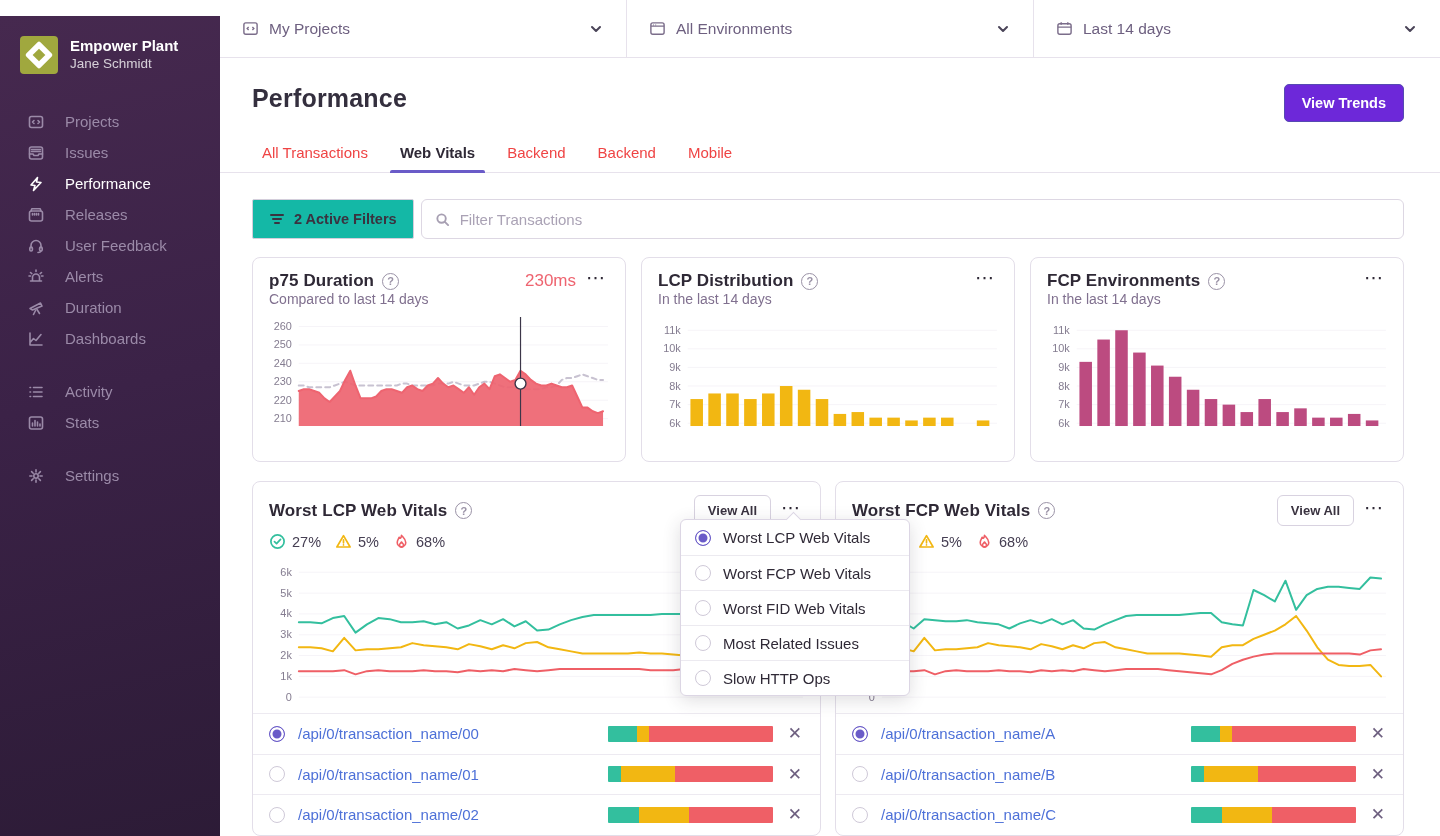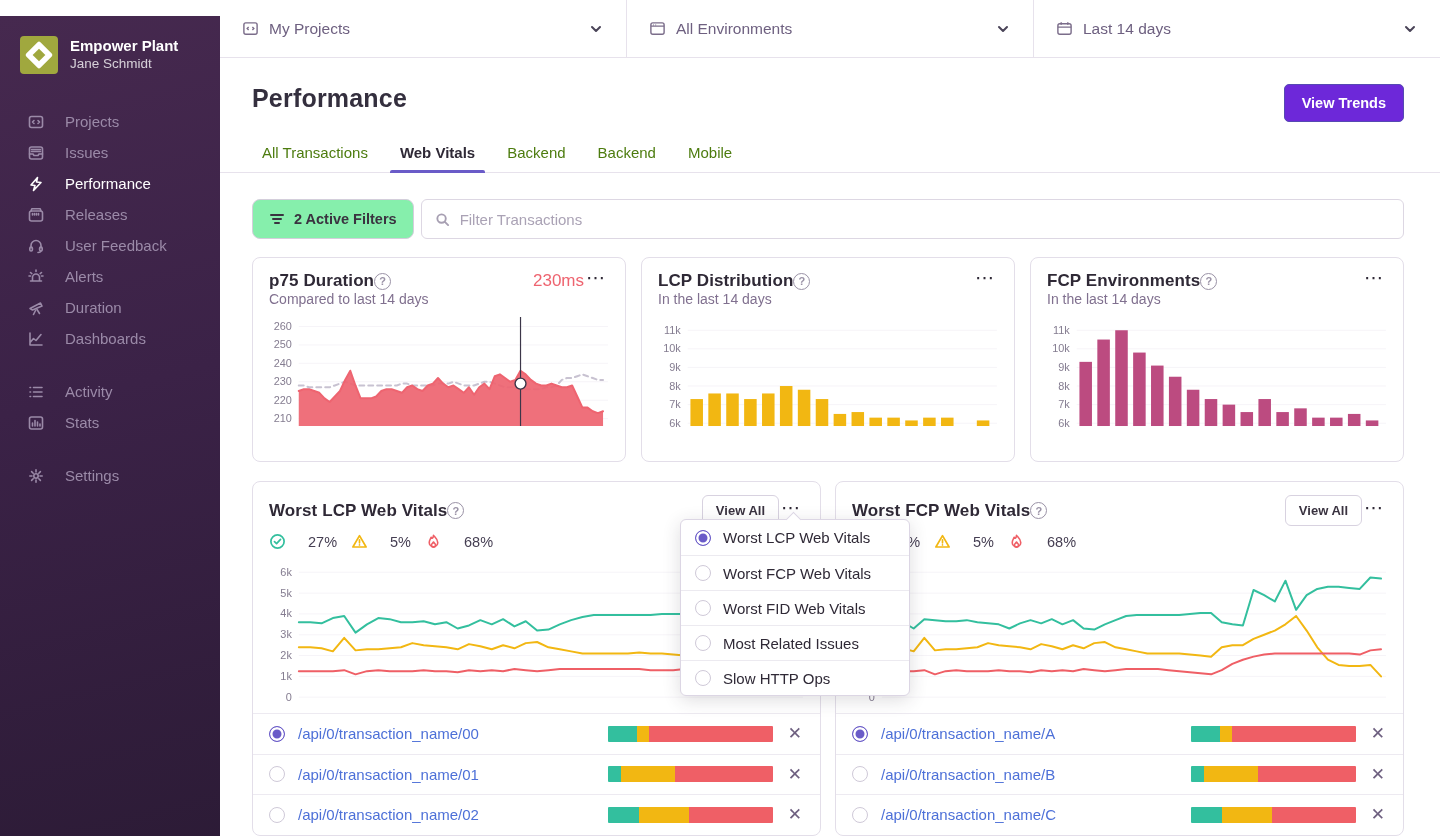--- a/index.html
+++ b/index.html
@@ -31,50 +31,50 @@
   .picker-label { font-size:15.5px; color:#6e6080; flex:1; }
   .picker svg.pic { width:17px; height:17px; stroke:#7b6d8a; fill:none; stroke-width:1.5; }
   .picker svg.chev { width:16px; height:16px; stroke:#4a4458; fill:none; stroke-width:2; stroke-linecap:round; stroke-linejoin:round; }
 
   .page-head { display:flex; align-items:flex-start; justify-content:space-between; padding:26px 36px 0 32px; }
   .page-title { font-size:25px; font-weight:700; color:#342f3e; letter-spacing:.2px; }
   .btn-primary { background:#6d28d9; border:1px solid #5649b3; color:#fff; font-weight:700; font-size:14.5px;
     padding:10px 17px; border-radius:5px; cursor:pointer; font-family:inherit; }
 
   .tabs { display:flex; gap:32px; padding:22px 0 0 42px; border-bottom:1px solid #e7e2ec; }
-  .tab { font-size:15px; color:#4d7c0f; padding-bottom:11px; cursor:pointer; position:relative; }
+  .tab { font-size:15px; color:#ef4444; padding-bottom:11px; cursor:pointer; position:relative; }
   .tab.active { color:#2f2936; font-weight:700; }
   .tab.active::after { content:""; position:absolute; left:-10px; right:-10px; bottom:-1px; height:3px; background:#6a5bc8; border-radius:2px 2px 0 0; }
 
   .filter-row { display:flex; gap:7px; margin:26px 36px 0 32px; }
-  .btn-filters { display:flex; align-items:center; gap:9px; border:1px solid #d4cedb; background:#86efac; border-radius:8px;
+  .btn-filters { display:flex; align-items:center; gap:9px; border:1px solid #d4cedb; background:#14b8a6; border-radius:2px;
     padding:0 16px; height:40px; font-size:14.5px; font-weight:700; color:#3a3340; cursor:pointer; font-family:inherit; }
   .btn-filters svg { width:16px; height:16px; stroke:#3a3340; stroke-width:2; stroke-linecap:round; fill:none; }
   .search-box { flex:1; display:flex; align-items:center; gap:10px; border:1px solid #ddd7e3; border-radius:6px; height:40px; padding:0 13px; }
   .search-box svg { width:15px; height:15px; stroke:#a79fb2; stroke-width:2; fill:none; stroke-linecap:round; }
   .search-box input { border:none; outline:none; flex:1; font-size:15px; font-family:inherit; color:#3a3340; }
   .search-box input::placeholder { color:#aaa2b5; }
 
   .grid3 { display:grid; grid-template-columns:1fr 1fr 1fr; gap:15px; margin:18px 36px 0 32px; }
   .grid2 { display:grid; grid-template-columns:1fr 1fr; gap:14px; margin:19px 36px 0 32px; }
   .card { background:#fff; border:1px solid #e3dee9; border-radius:8px; padding:13px 16px 0 16px; }
   .card.small { height:205px; }
-  .card-head { display:flex; align-items:center; }
+  .card-head { display:flex; align-items:center; gap:8px; }
   .card-title { font-size:17px; font-weight:700; color:#2f2936; letter-spacing:.1px; }
   .help-icon { width:17px; height:17px; border:1.4px solid #9a92a6; border-radius:50%; color:#9a92a6;
     font-size:11px; font-weight:700; display:flex; align-items:center; justify-content:center; cursor:pointer; }
   .spacer { flex:1; }
   .metric-value { font-size:17px; font-weight:400; color:#ee6470; }
   .dots { font-size:19px; color:#2f2936; letter-spacing:2px; cursor:pointer; line-height:10px; padding:0 2px 6px 2px; }
   .card-sub { font-size:14px; color:#80708f; }
   .btn-viewall { border:1px solid #d8d2e0; background:#fff; border-radius:6px; font-size:13px; font-weight:700;
     color:#3a3340; padding:7px 13px; cursor:pointer; font-family:inherit; }
 
   .stats { display:flex; align-items:center; gap:14px; margin-top:7px; }
-  .stat { display:flex; align-items:center; gap:22px; font-size:14.5px; color:#453e52; }
+  .stat { display:flex; align-items:center; gap:6px; font-size:14.5px; color:#453e52; }
   .stat svg { width:17px; height:17px; }
 
   .tx-rows { margin:4px -16px 0 -16px; }
   .tx-row { display:flex; align-items:center; gap:13px; height:40.5px; padding:16px 16px; border-top:1px solid #edeaf1; }
   .radio { width:16px; height:16px; border-radius:50%; border:1.5px solid #cfc9d8; background:#fff; flex:0 0 auto; cursor:pointer; }
   .radio.sel { border-color:#6a5bc8; background:#6a5bc8; box-shadow:inset 0 0 0 2.5px #fff; }
   .tx-link { flex:1; font-size:15px; color:#4d70d8; cursor:pointer; text-decoration:none; }
   .vital-bar { width:165px; height:16px; display:flex; border-radius:1px; overflow:hidden; }
   .vital-bar span { height:100%; }
   .x-close { font-size:17px; color:#6e6080; cursor:pointer; padding:0 2px; }

